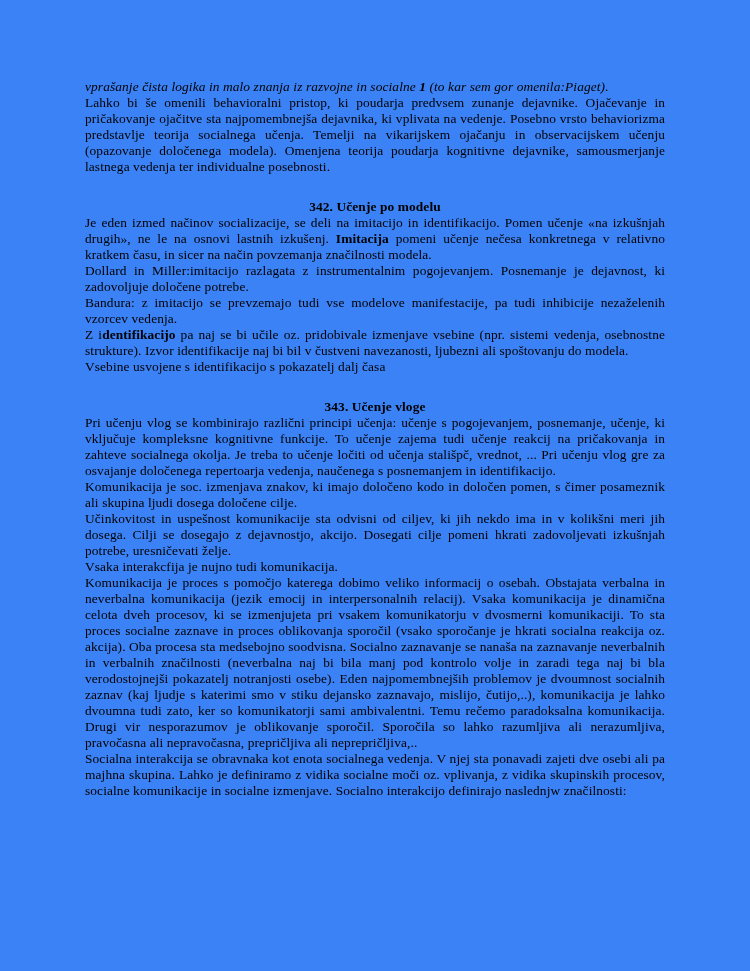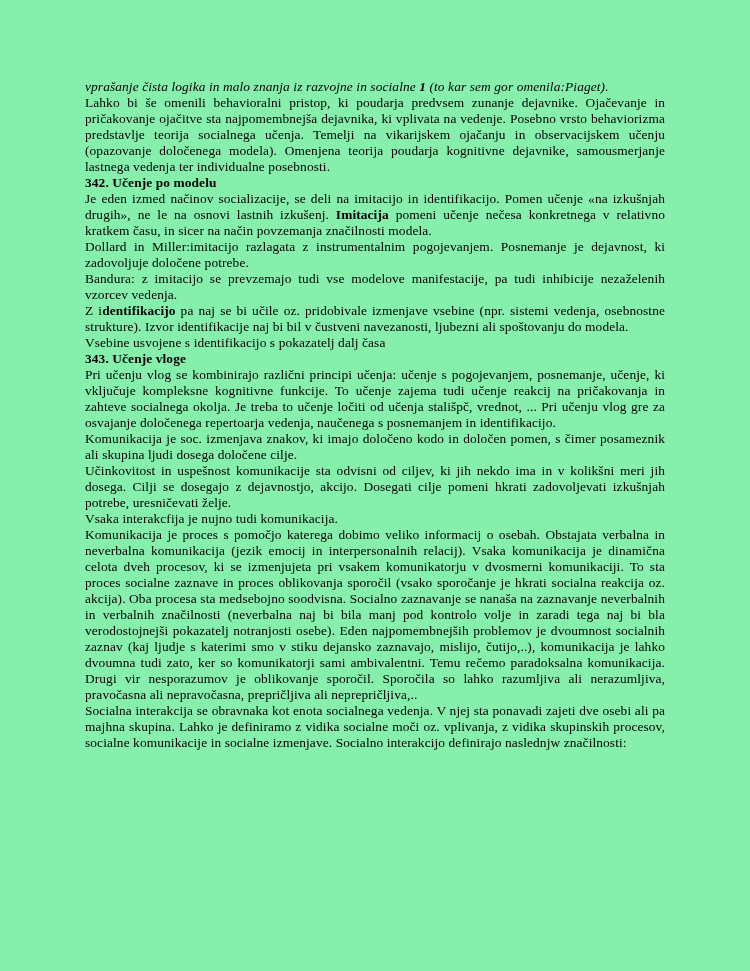--- a/index.html
+++ b/index.html
@@ -4,42 +4,43 @@
 <style>
   html, body {
     margin: 0;
     padding: 0;
     background: #ffffff;
   }
   .page {
     position: relative;
     width: 750px;
     height: 971px;
-    background: #86efac;
+    background: #3b82f6;
     color: #000000;
     font-family: "Liberation Serif", serif;
     overflow: hidden;
   }
   .content {
     position: absolute;
     left: 85px;
     top: 79px;
     width: 580px;
   }
   .content p {
     margin: 0;
     padding: 0;
     font-size: 13.4px;
     line-height: 16px;
     text-align: justify;
     letter-spacing: 0.1px;
   }
   .content p.heading {
     font-weight: bold;
-    text-align: left;
+    text-align: center;
+    margin-top: 24px;
   }
   .r-b  { font-weight: bold; }
   .r-i  { font-style: italic; }
   .r-bi { font-weight: bold; font-style: italic; }
 </style>
 </head>
 <body>
 
 <div class="page">
   <div class="content" id="document-content">

